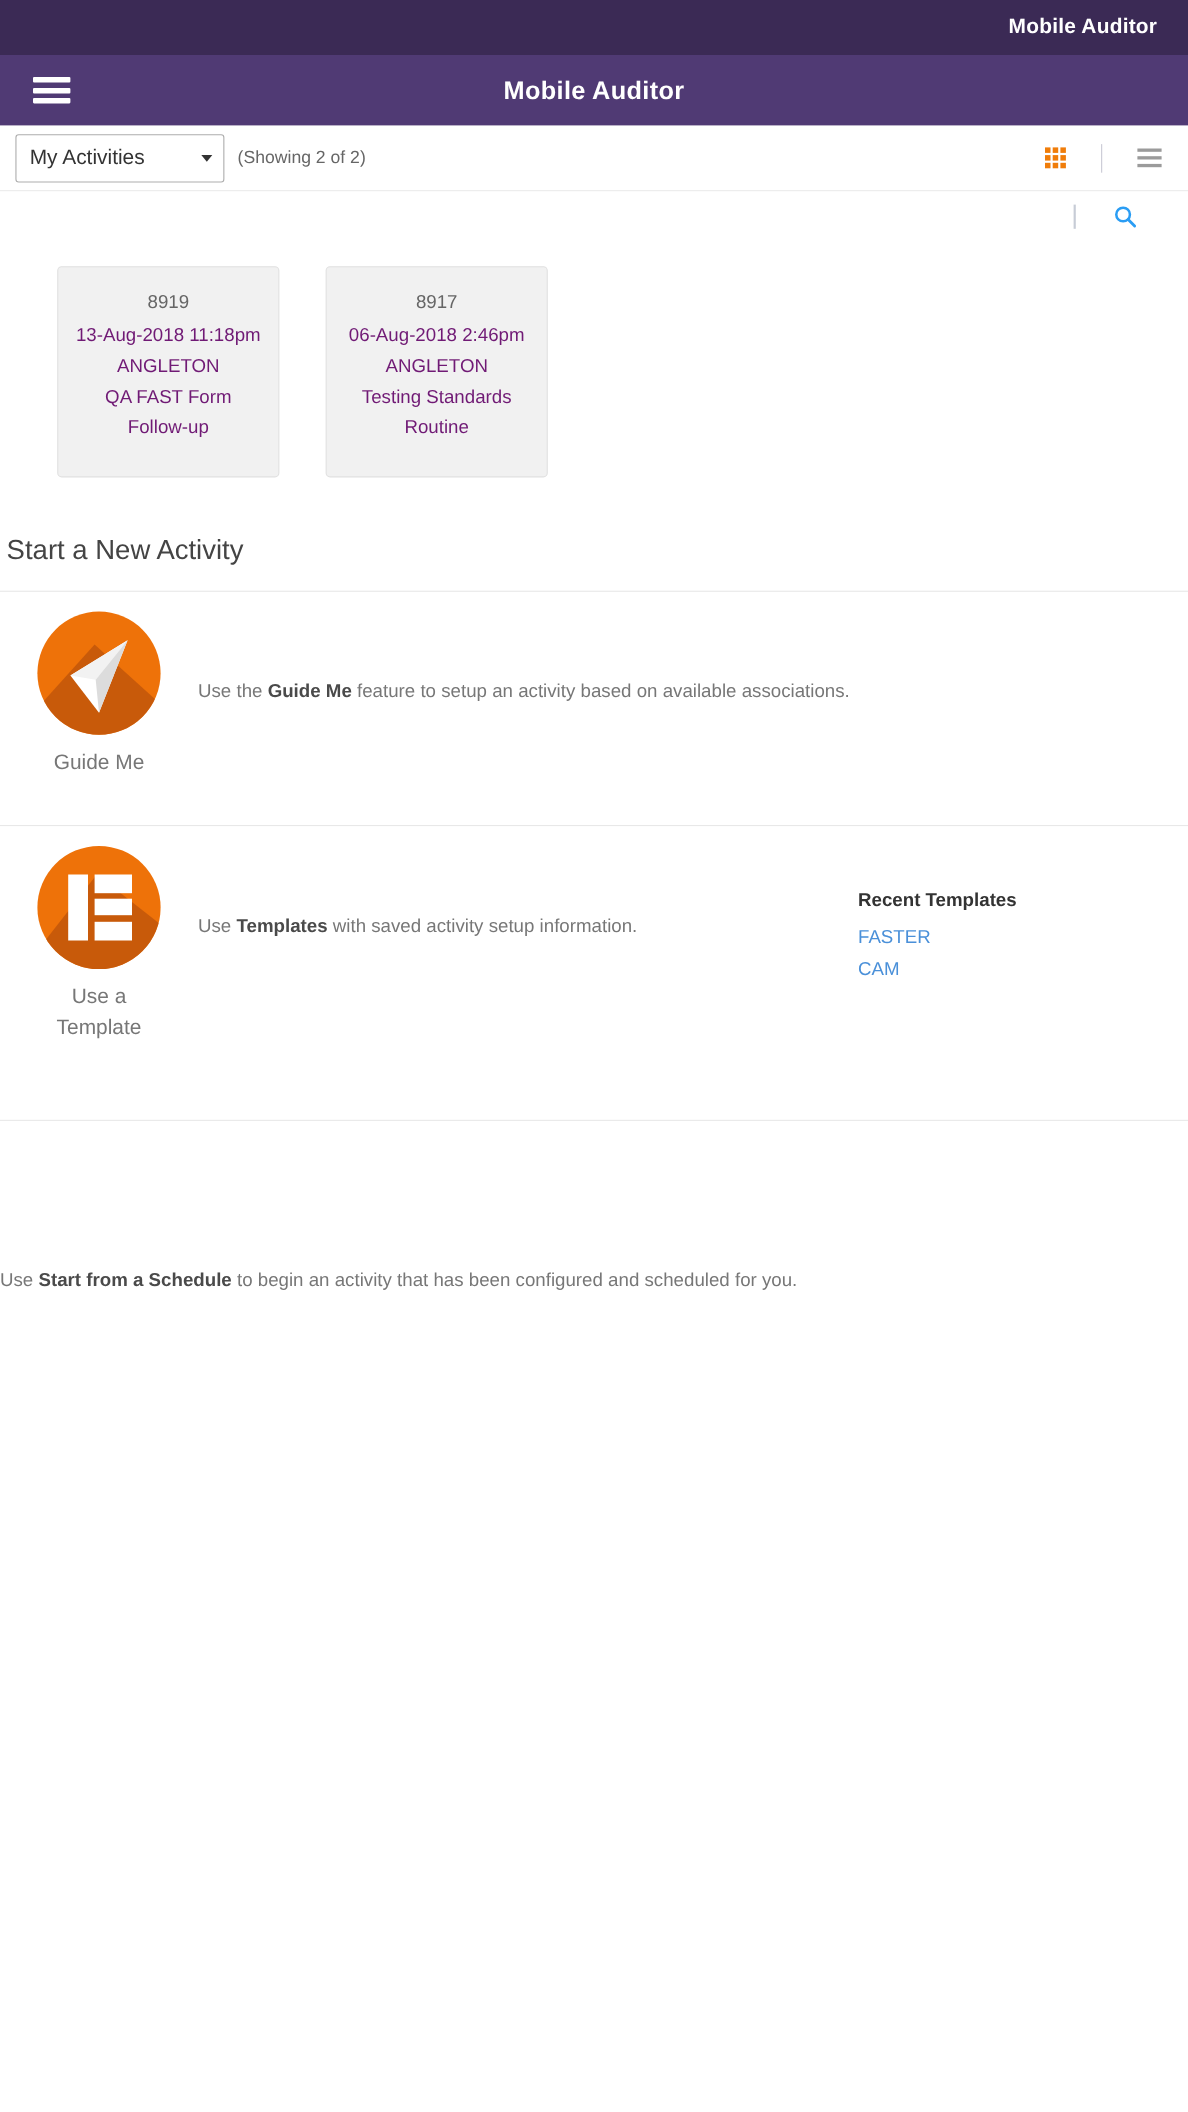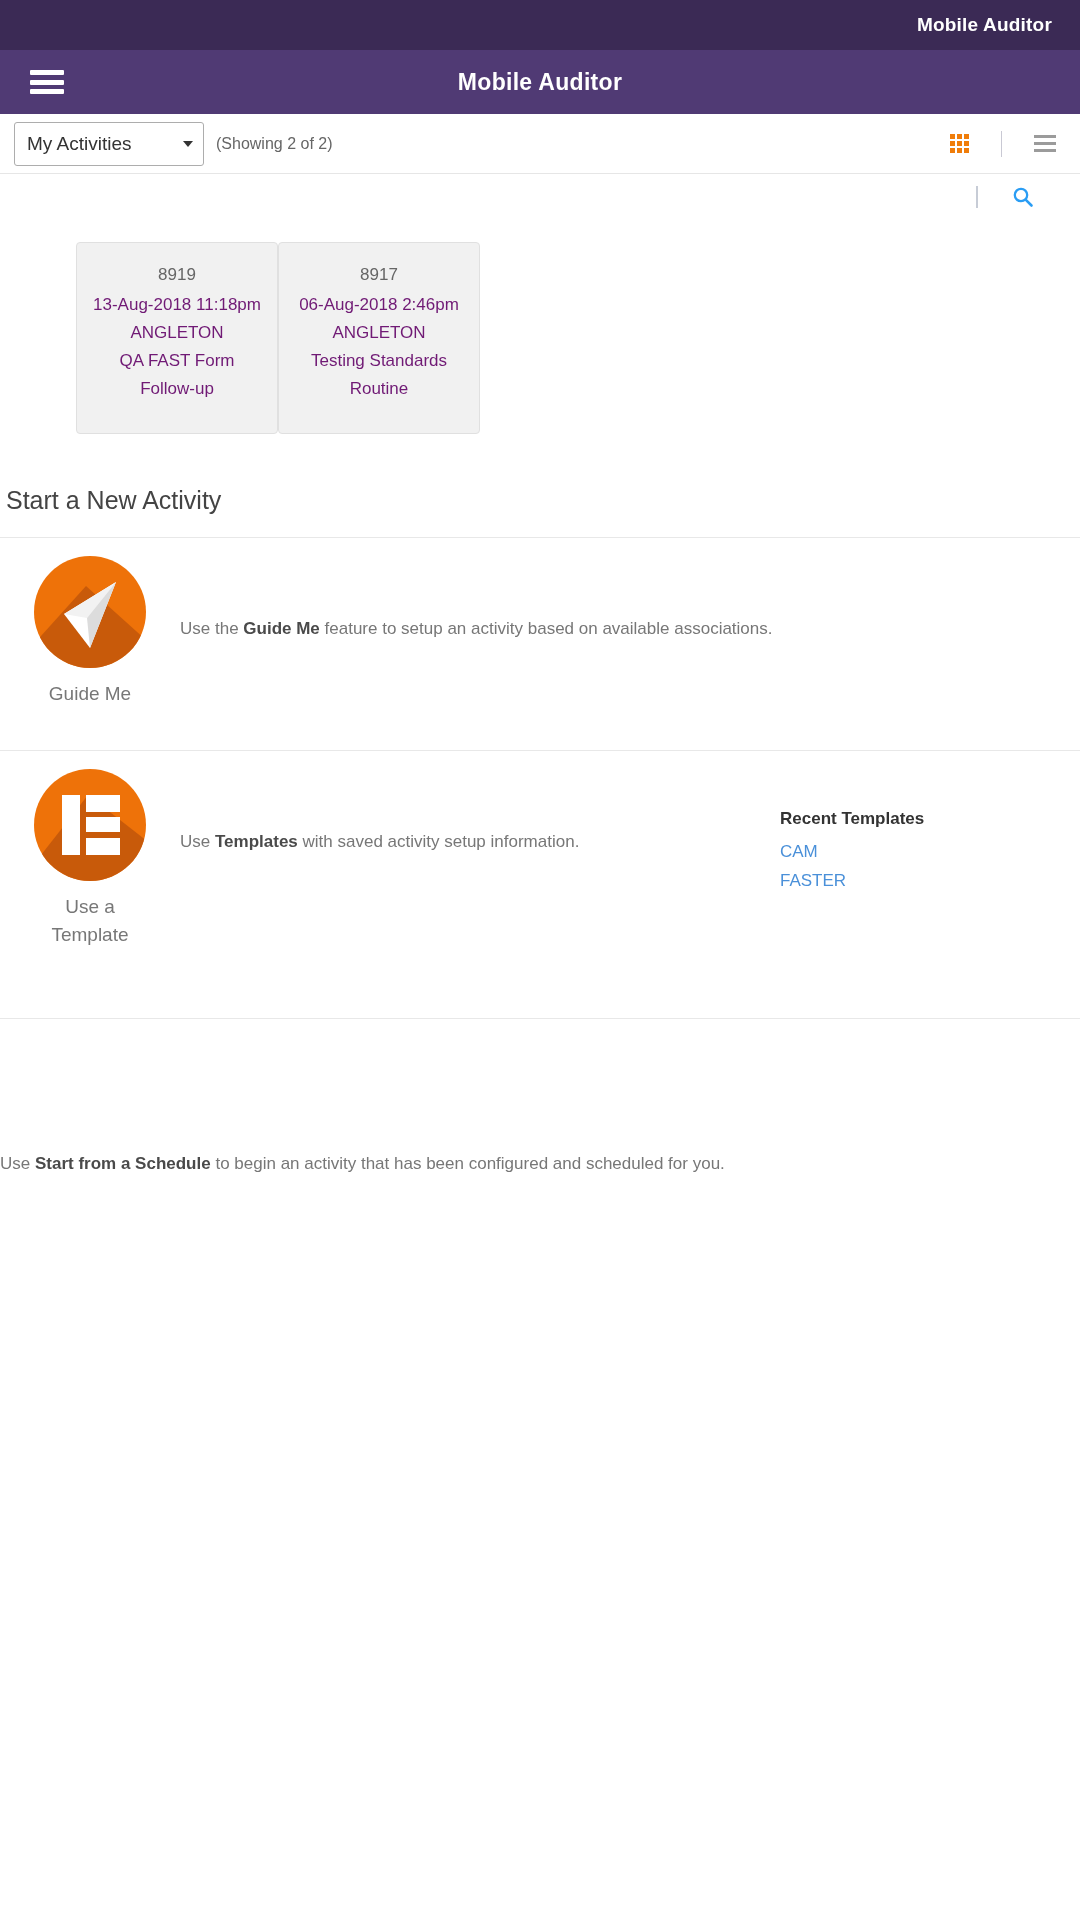--- a/index.html
+++ b/index.html
@@ -173,22 +173,23 @@
     margin-right: 34px;
   }
   .search-icon {
     cursor: pointer;
     display: block;
     line-height: 0;
   }
 
   
   .cards-area {
-    padding: 22px 0 0 76px;
-    display: flex;
+    padding: 22px 0 0 52px;
+    display: flex;
+    gap: 42px;
   }
   .activity-card {
     width: 202px;
     height: 192px;
     background: #f1f1f1;
     border: 1px solid #e0e0e0;
     border-radius: 4px;
     box-sizing: border-box;
     padding-top: 18px;
     text-align: center;
@@ -419,22 +420,22 @@
     <div class="icon-label">
       <span>Use a</span><br>
       <span>Template</span>
     </div>
   </div>
   <div class="desc-col">
     <span>Use </span><b>Templates</b><span> with saved activity setup information.</span>
   </div>
   <div class="templates-col">
     <div class="templates-title">Recent Templates</div>
+    <a class="template-link">FASTER</a>
     <a class="template-link">CAM</a>
-    <a class="template-link">FASTER</a>
   </div>
 </div>
 <div class="rule"></div>
 
 <div class="activity-row" style="height:245px;">
   <div class="desc-col sched">
     <span>Use </span><b>Start from a Schedule</b><span> to begin an activity that has been configured and scheduled for you.</span>
   </div>
 </div>
 

